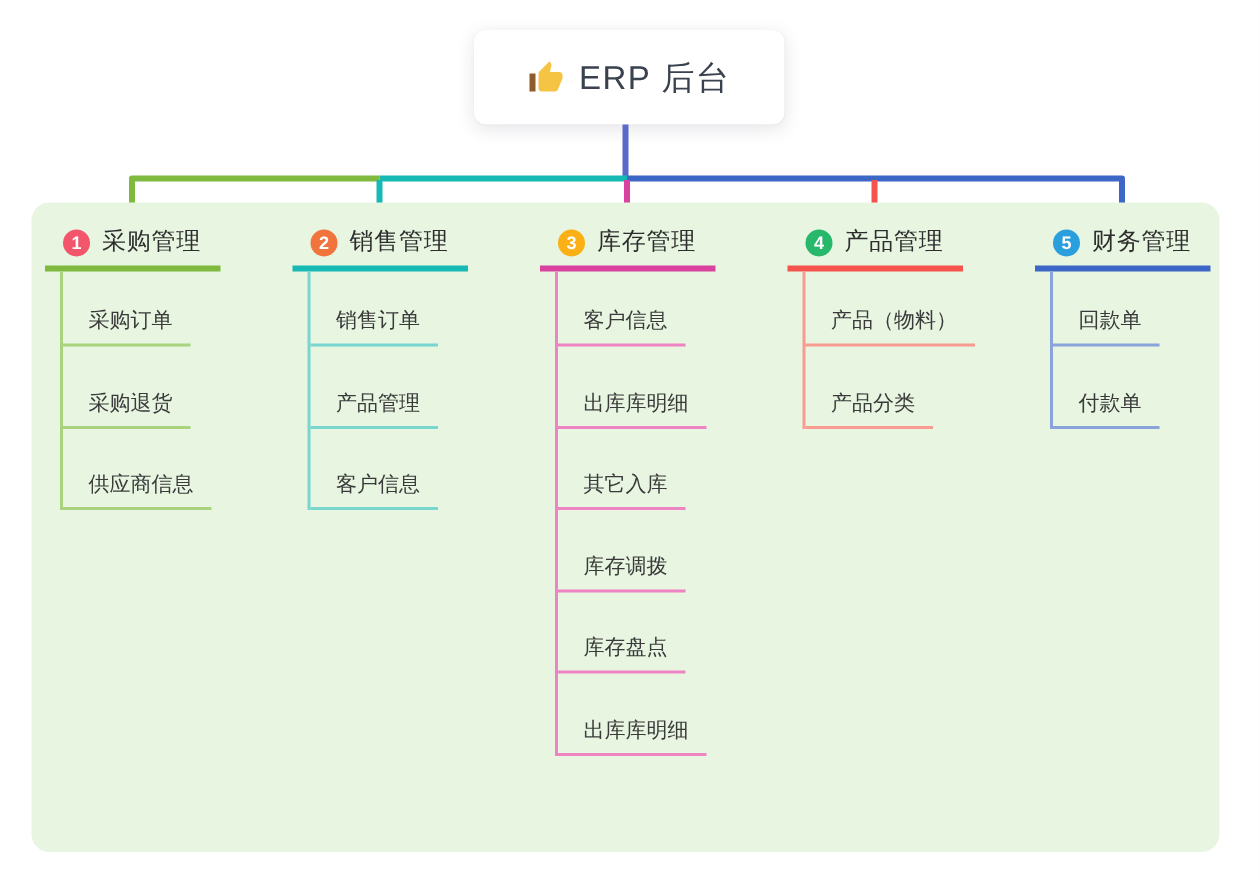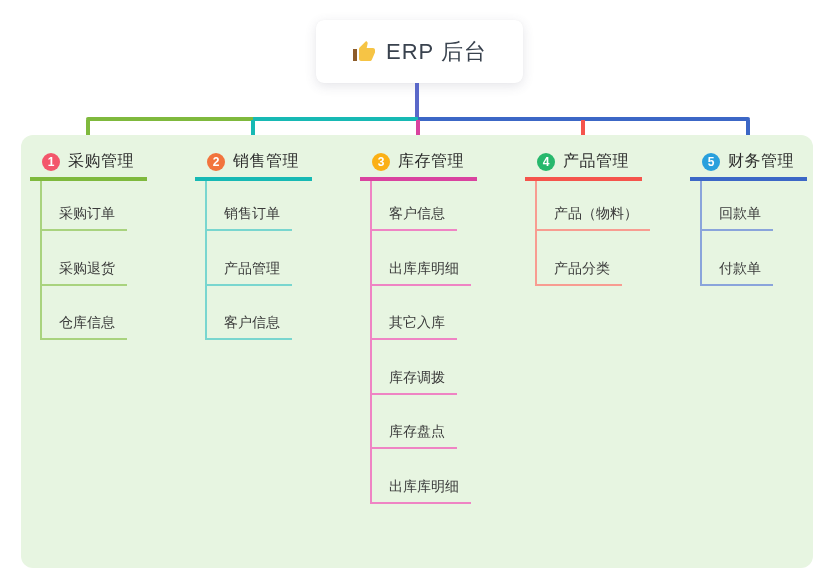--- a/index.html
+++ b/index.html
@@ -87,21 +87,21 @@
       <span class="branch-title">采购管理</span>
     </div>
     <ul class="children">
       <li>
           <span>采购订单</span>
         </li>
       <li>
           <span>采购退货</span>
         </li>
       <li>
-          <span>仓库信息</span>
+          <span>供应商信息</span>
         </li>
     </ul>
   </div>
 
   <div class="branch b2" style="--badge: #f2743d; --line: #17b9b4; --child: #79d6cf;">
     <div class="branch-header">
       <span class="badge">2</span>
       <span class="branch-title">销售管理</span>
     </div>
     <ul class="children">

